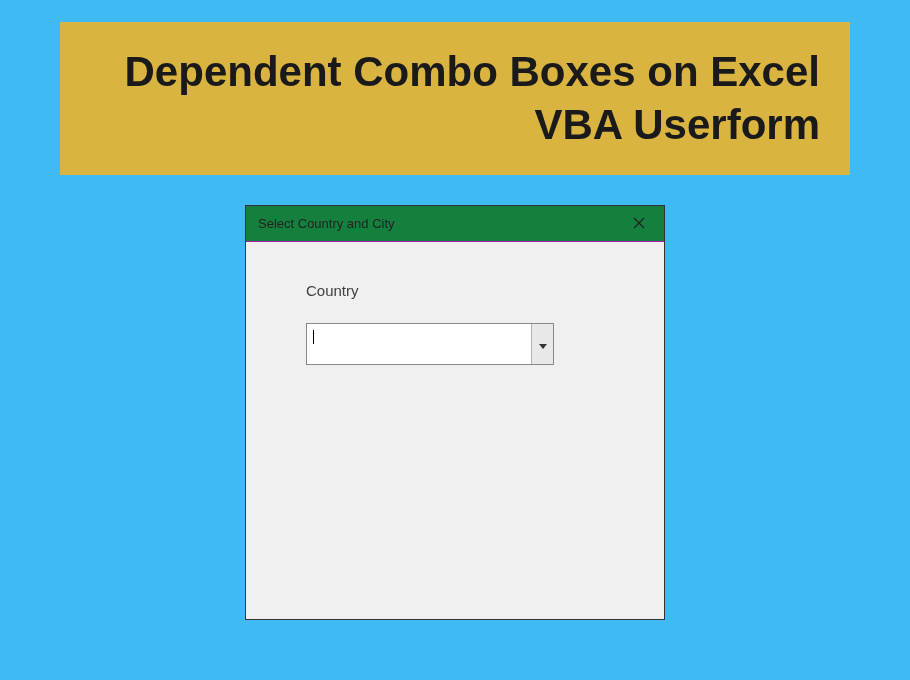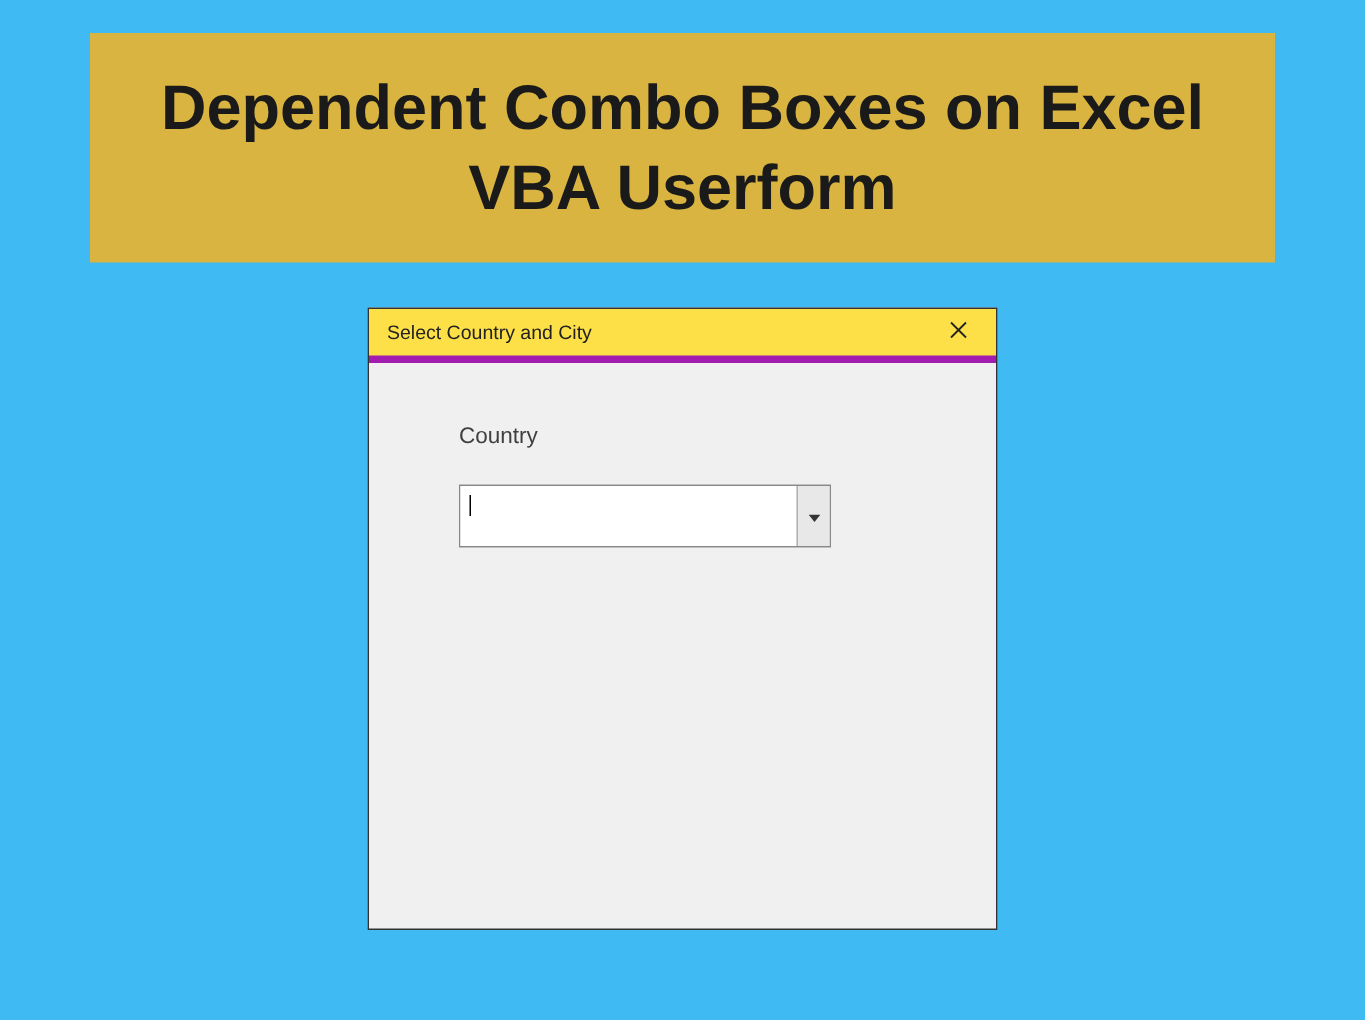--- a/index.html
+++ b/index.html
@@ -22,34 +22,35 @@
       padding: 24px 30px;
       text-align: center;
     }
     
     .banner-text {
       font-size: 42px;
       font-weight: 800;
       color: #1a1a1a;
       line-height: 1.25;
       font-family: 'Segoe UI', Arial, sans-serif;
+      text-align: right;
     }
     
     .userform {
       width: 420px;
       height: 415px;
       margin: 30px auto 0 auto;
       border: 1px solid #333;
       background-color: #f0f0f0;
     }
     
     .titlebar {
       height: 36px;
-      background-color: #fde047;
-      border-bottom: 5px solid #a21caf;
+      background-color: #15803d;
+      border-bottom: 1px solid #a21caf;
       display: flex;
       align-items: center;
       justify-content: space-between;
       padding: 0 12px 0 12px;
     }
     
     .titlebar-text {
       font-size: 13px;
       color: #222;
       font-weight: 400;

